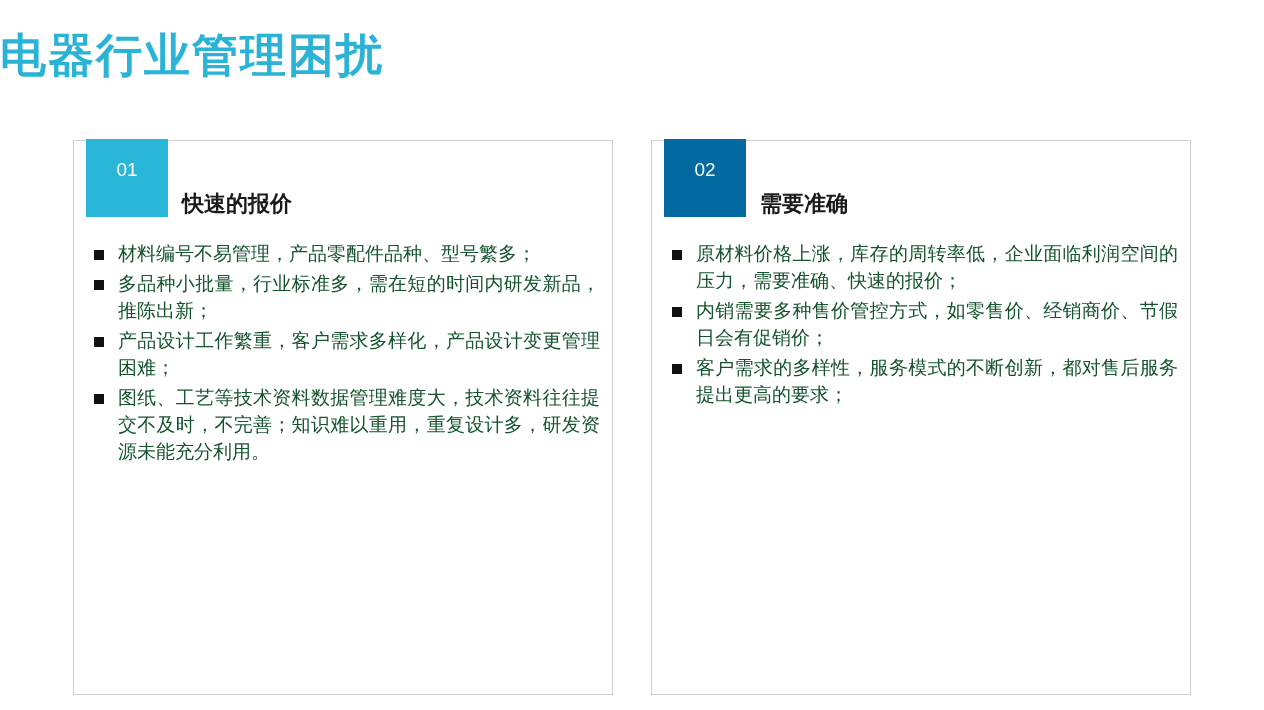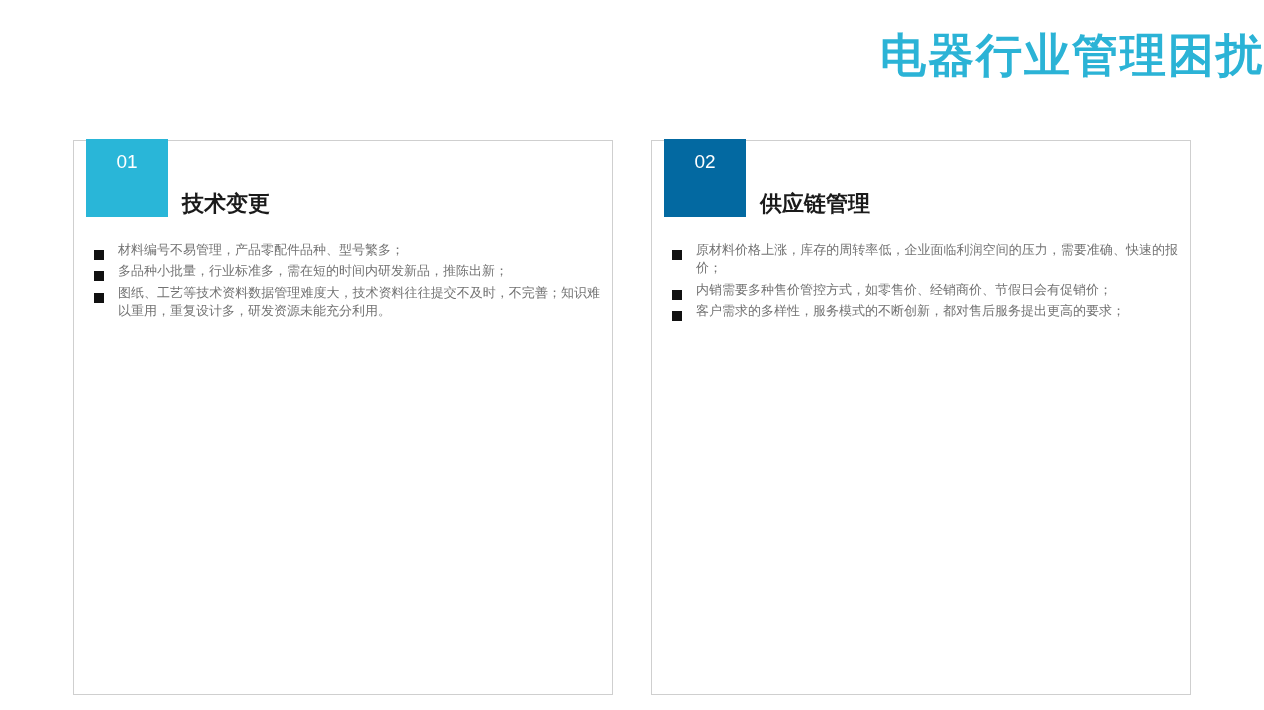--- a/index.html
+++ b/index.html
@@ -9,21 +9,21 @@
   body {
     width: 1264px;
     height: 710px;
     background: #ffffff;
     font-family: "Liberation Sans", "DejaVu Sans", sans-serif;
     overflow: hidden;
     position: relative;
   }
 
   .slide-title {
-    text-align: right;
+    text-align: left;
     color: #2bb3d6;
     font-size: 46px;
     font-weight: bold;
     letter-spacing: 2px;
     margin-top: 28px;
     margin-bottom: 0;
     line-height: 1.2;
   }
 
   .cards {
@@ -49,21 +49,21 @@
     position: absolute;
     top: -2px;
     left: 12px;
     width: 82px;
     height: 78px;
     color: #ffffff;
     font-size: 19px;
     display: flex;
     align-items: flex-start;
     justify-content: center;
-    padding-top: 12px;
+    padding-top: 20px;
     box-sizing: border-box;
   }
 
   .card-heading {
     position: absolute;
     top: 48px;
     left: 108px;
     font-size: 22px;
     font-weight: bold;
     color: #1a1a1a;
@@ -76,23 +76,23 @@
     right: 12px;
     margin: 0;
     padding: 0;
     list-style: none;
   }
 
   .card-list li {
     position: relative;
     padding-left: 28px;
     margin-bottom: 3px;
-    font-size: 13px;
+    font-size: 19px;
     line-height: 1.42;
-    color: #737373;
+    color: #14532d;
     text-align: justify;
   }
 
   .bullet-square {
     position: absolute;
     left: 4px;
     top: 9px;
     width: 10px;
     height: 10px;
     background: #111111;
@@ -102,45 +102,49 @@
 <body>
 
 <h1 class="slide-title">电器行业管理困扰</h1>
 
 <div class="cards">
 
   <section class="card">
     <div class="card-badge" style="background:#29b6d8;">
       <span>01</span>
     </div>
-    <div class="card-heading">技术变更</div>
+    <div class="card-heading">快速的报价</div>
     <ul class="card-list">
       <li>
         <span class="bullet-square"></span>
         <span>材料编号不易管理，产品零配件品种、型号繁多；</span>
       </li>
       <li>
         <span class="bullet-square"></span>
       </li>
       <li>
         <span class="bullet-square"></span>
         <span>多品种小批量，行业标准多，需在短的时间内研发新品，推陈出新；</span>
       </li>
       <li>
         <span class="bullet-square"></span>
+        <span>产品设计工作繁重，客户需求多样化，产品设计变更管理困难；</span>
+      </li>
+      <li>
+        <span class="bullet-square"></span>
         <span>图纸、工艺等技术资料数据管理难度大，技术资料往往提交不及时，不完善；知识难以重用，重复设计多，研发资源未能充分利用。</span>
       </li>
     </ul>
   </section>
 
   <section class="card">
     <div class="card-badge" style="background:#0369a1;">
       <span>02</span>
     </div>
-    <div class="card-heading">供应链管理</div>
+    <div class="card-heading">需要准确</div>
     <ul class="card-list">
       <li>
         <span class="bullet-square"></span>
         <span>原材料价格上涨，库存的周转率低，企业面临利润空间的压力，需要准确、快速的报价；</span>
       </li>
       <li>
         <span class="bullet-square"></span>
       </li>
       <li>
         <span class="bullet-square"></span>

